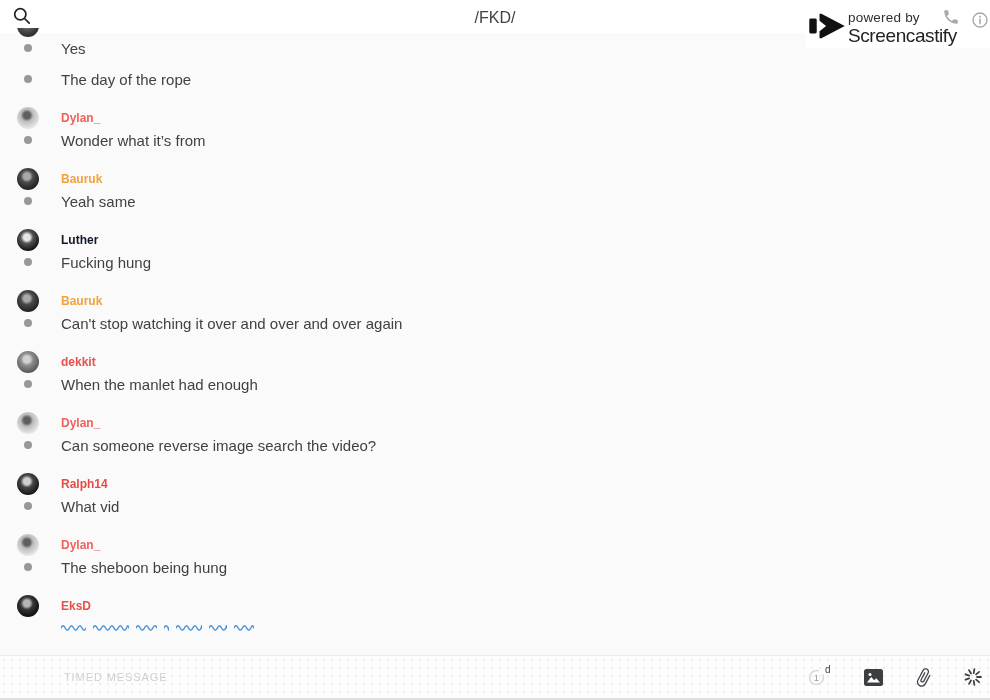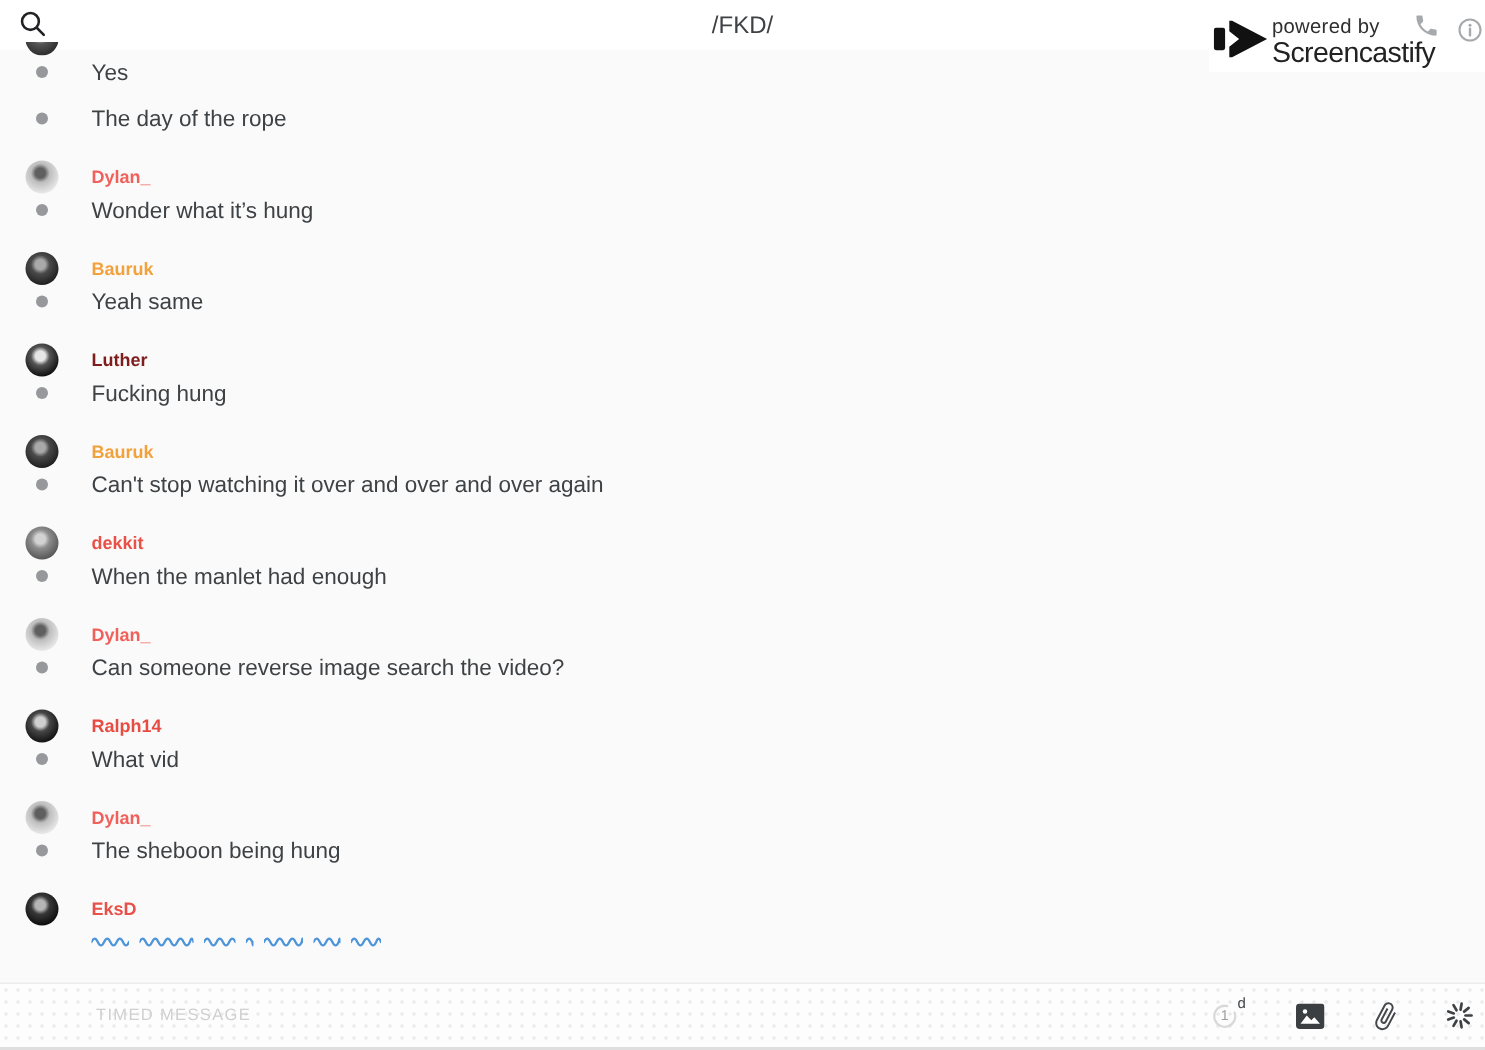--- a/index.html
+++ b/index.html
@@ -111,40 +111,40 @@
     </div>
 
   <div class="group">
     <div class="g-head">
       <div class="avatar" style="background: radial-gradient(circle at 45% 38%, rgb(95, 95, 95) 0px, rgb(95, 95, 95) 18%, rgb(189, 189, 189) 34%, rgb(233, 233, 233) 75%);"></div>
       <span class="uname" style="color: rgb(240, 97, 92);">Dylan_</span>
     </div>
 
   <div class="g-line">
       <span class="dot"></span>
-      <span class="text">Wonder what it’s hung</span>
+      <span class="text">Wonder what it’s from</span>
     </div>
     </div>
 
   <div class="group">
     <div class="g-head">
       <div class="avatar" style="background: radial-gradient(circle at 45% 38%, rgb(169, 169, 169) 0px, rgb(169, 169, 169) 18%, rgb(74, 74, 74) 34%, rgb(31, 31, 31) 75%);"></div>
       <span class="uname" style="color: rgb(242, 162, 60);">Bauruk</span>
     </div>
 
   <div class="g-line">
       <span class="dot"></span>
       <span class="text">Yeah same</span>
     </div>
     </div>
 
   <div class="group">
     <div class="g-head">
       <div class="avatar" style="background: radial-gradient(circle at 45% 38%, rgb(230, 230, 230) 0px, rgb(230, 230, 230) 18%, rgb(85, 85, 85) 34%, rgb(15, 15, 15) 75%);"></div>
-      <span class="uname" style="color: #7f1d1d; text-align: right;">Luther</span>
+      <span class="uname" style="color: #0f172a; text-align: right;">Luther</span>
     </div>
 
   <div class="g-line">
       <span class="dot"></span>
       <span class="text">Fucking hung</span>
     </div>
     </div>
 
   <div class="group">
     <div class="g-head">

